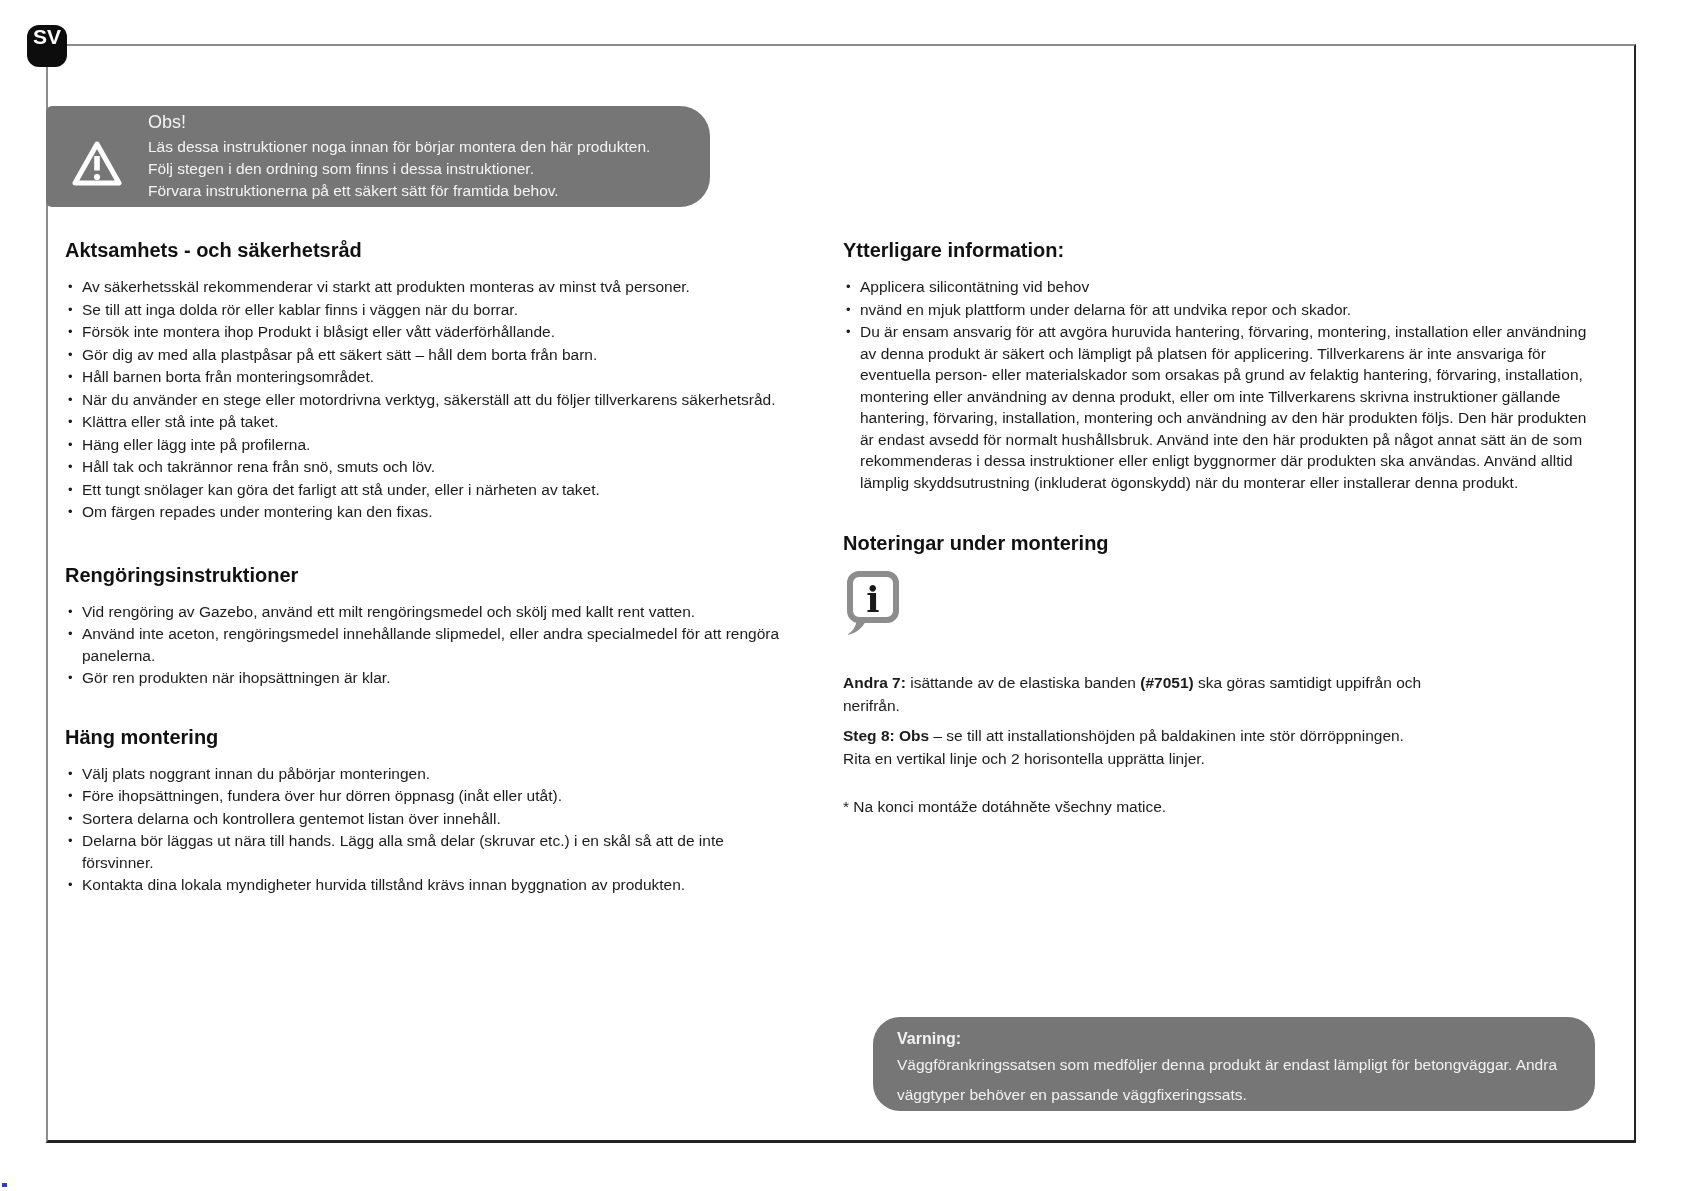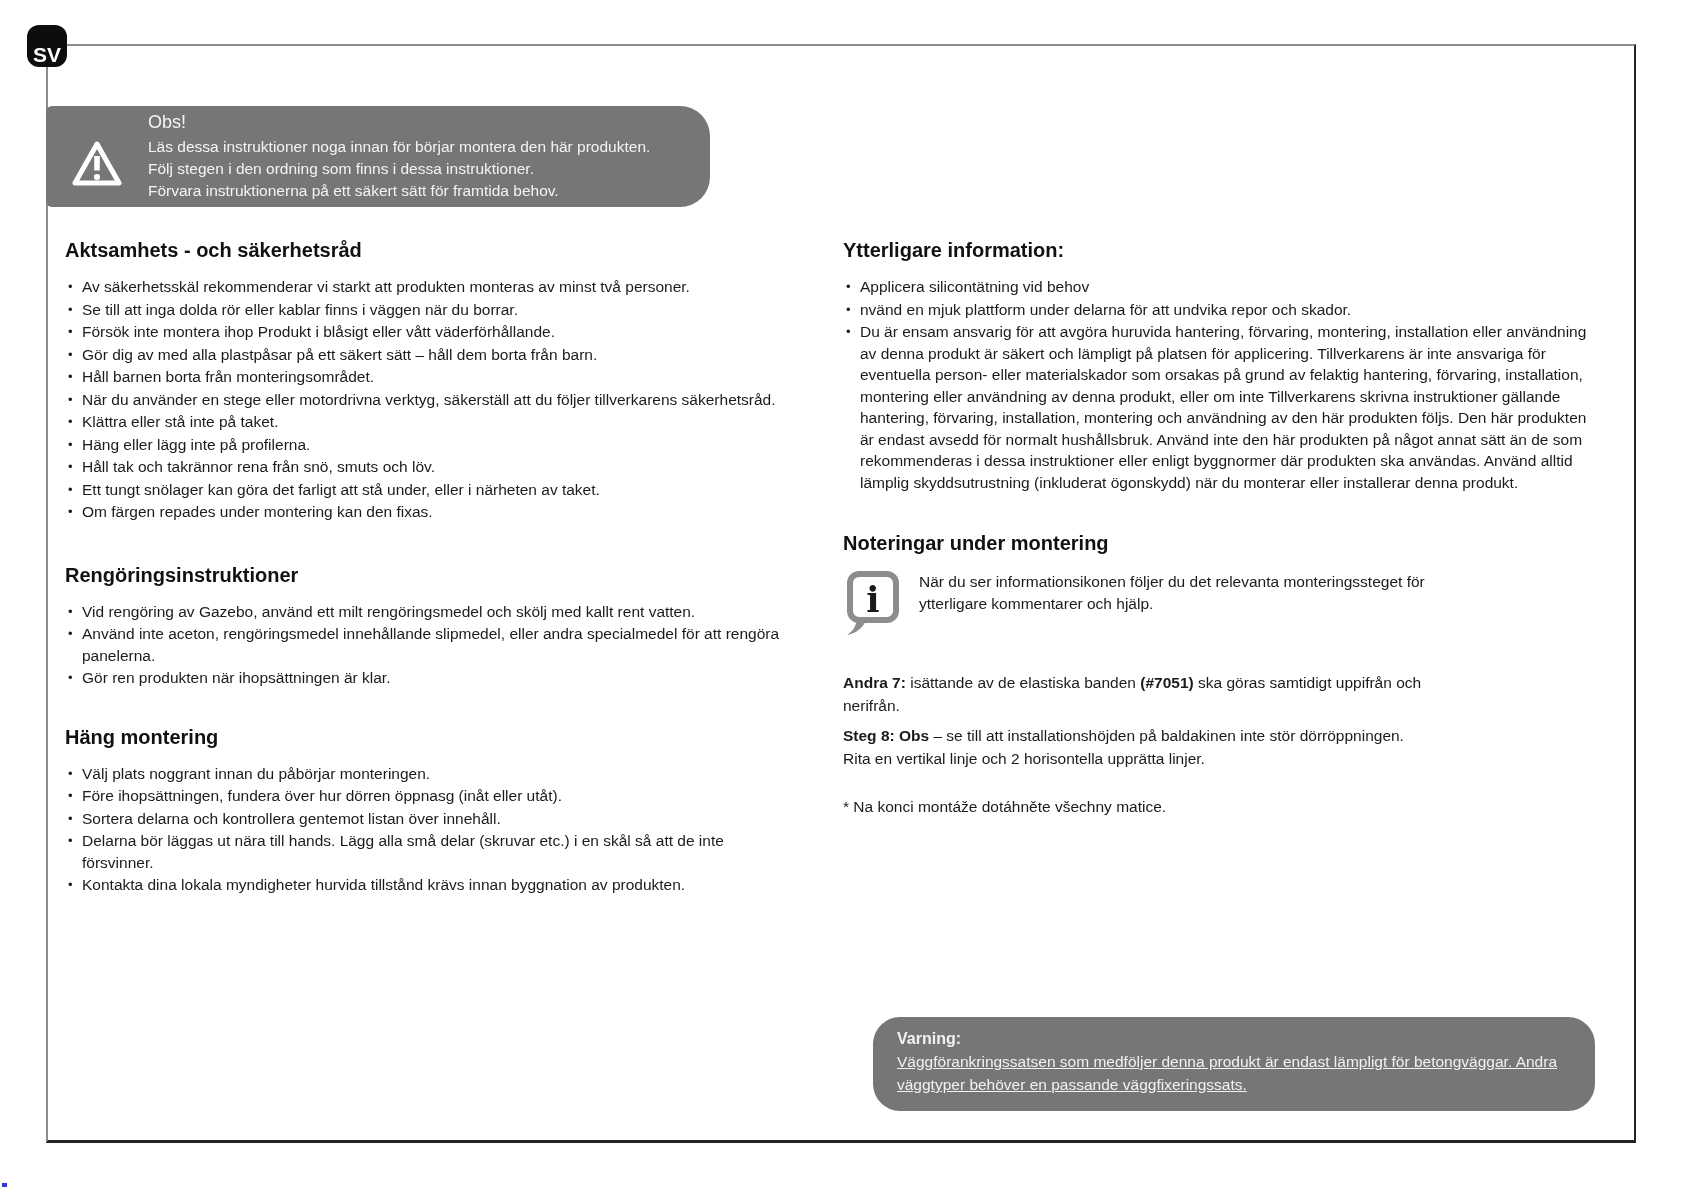--- a/index.html
+++ b/index.html
@@ -11,21 +11,21 @@
   
   .frame{
     position:absolute;left:46px;top:44px;width:1590px;height:1099px;
     border-top:2px solid #8c8c8c;border-left:2px solid #8c8c8c;
     border-right:2px solid #242424;border-bottom:3px solid #242424;
     box-sizing:border-box;pointer-events:none;
   }
   .lang-badge{
     position:absolute;left:27px;top:25px;width:40px;height:42px;
     background:#0d0d0d;border-radius:12px;color:#ffffff;
-    display:flex;align-items:flex-end;justify-content:center;
+    display:flex;align-items:flex-start;justify-content:center;
     font-size:21px;font-weight:bold;z-index:5;
   }
   
   .notice-box{
     position:absolute;left:46px;top:106px;width:664px;height:101px;
     background:#767676;border-radius:6px 30px 30px 6px;
     display:flex;align-items:center;box-sizing:border-box;
     padding:8px 18px 8px 20px;color:#f4f4f4;
   }
   .notice-icon{flex:0 0 62px;display:flex;align-items:center;justify-content:center;margin-top:14px;}
@@ -56,21 +56,21 @@
   .steg{font-size:15.5px;line-height:23px;margin:0 0 7px 0;white-space:pre-line;}
   .steg b{font-weight:bold;}
   .footnote{font-size:15.5px;margin-top:28px;}
   
   .warning-box{
     position:absolute;left:873px;top:1017px;width:722px;height:94px;
     background:#767676;border-radius:27px;color:#f2f2f2;
     box-sizing:border-box;padding:13px 24px;
   }
   .warning-title{font-size:16px;font-weight:bold;margin-bottom:2px;}
-  .warning-text{font-size:15.5px;line-height:23px;text-decoration:underline;}
+  .warning-text{font-size:15.5px;line-height:30px;}
   .stray-mark{position:absolute;left:2px;top:1183px;width:5px;height:4px;background:#2b3bd6;}
 </style>
 </head>
 <body>
 
 <div class="frame"></div>
 
 <div class="lang-badge">
   <span>SV</span>
 </div>
@@ -143,22 +143,20 @@
   <div class="sec sec-notes">
     <h2>Noteringar under montering</h2>
     <div class="info-row">
       <div class="info-icon">
         <svg width="60" height="68" viewBox="0 0 60 68">
           <path d="M14 50 C13 58 9 63 4 66 C15 64 21 57 23 51 Z" fill="#8d8d8d"></path>
           <rect x="7" y="5" width="46" height="46" rx="9" fill="#ffffff" stroke="#8d8d8d" stroke-width="6"></rect>
           <text x="30" y="43" font-size="35" font-weight="bold" text-anchor="middle" font-family="DejaVu Serif, serif" fill="#1a1a1a">i</text>
         </svg>
       </div>
-      <div class="info-text">När du ser informationsikonen följer du det relevanta monteringssteget för
-ytterligare kommentarer och hjälp.</div>
     </div>
   </div>
 
   <div class="steps">
     <p class="steg"><b>Andra 7:</b><span> isättande av de elastiska banden </span><b>(#7051)</b><span> ska göras samtidigt uppifrån och
 nerifrån.</span></p>
     <p class="steg"><b>Steg 8: Obs</b><span> – se till att installationshöjden på baldakinen inte stör dörröppningen.
 Rita en vertikal linje och 2 horisontella upprätta linjer.</span></p>
   </div>
 

